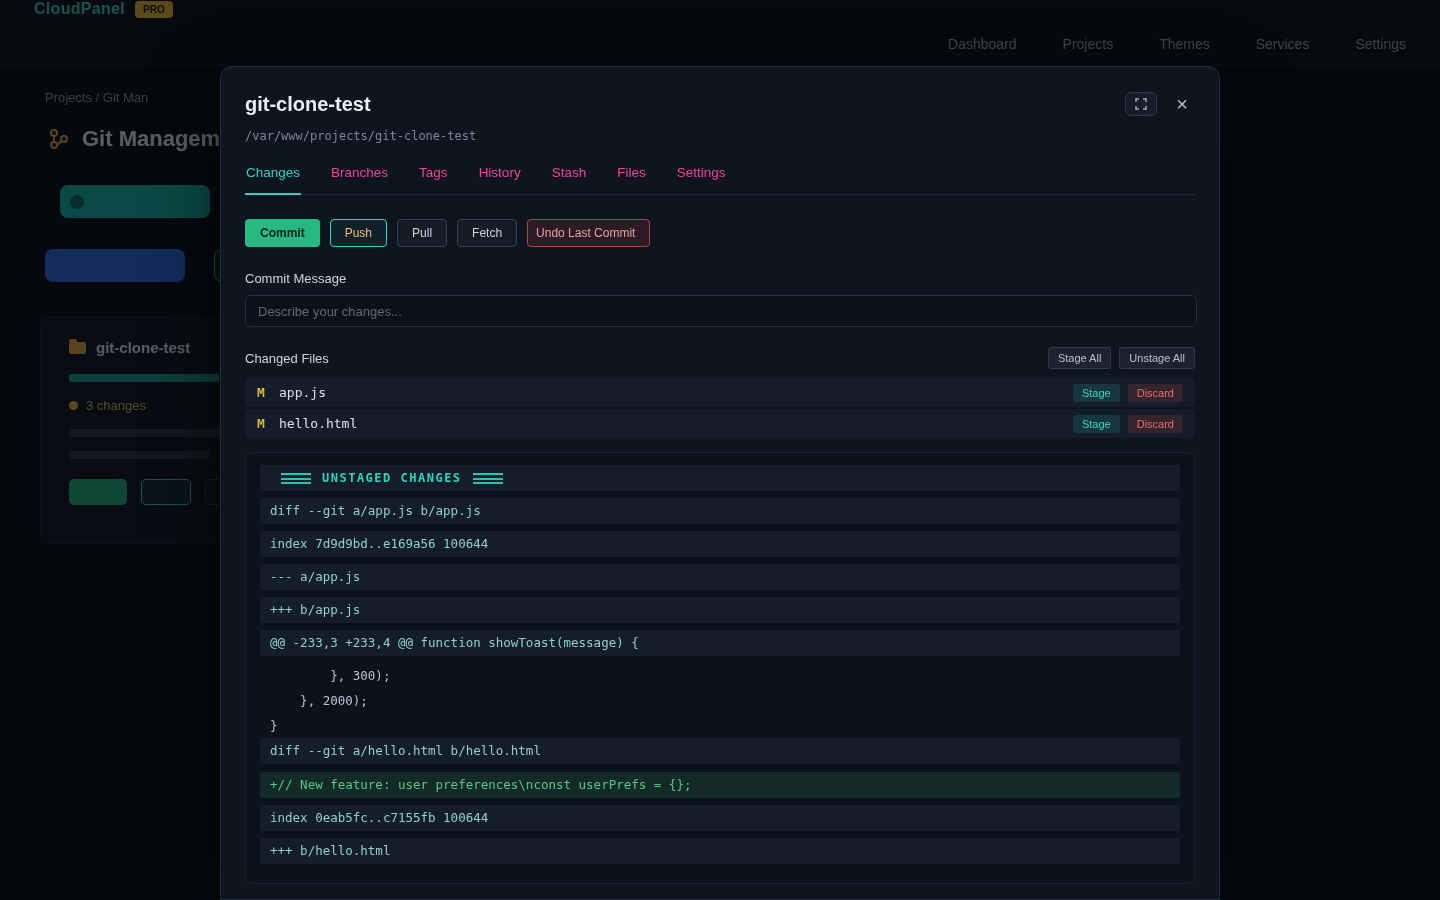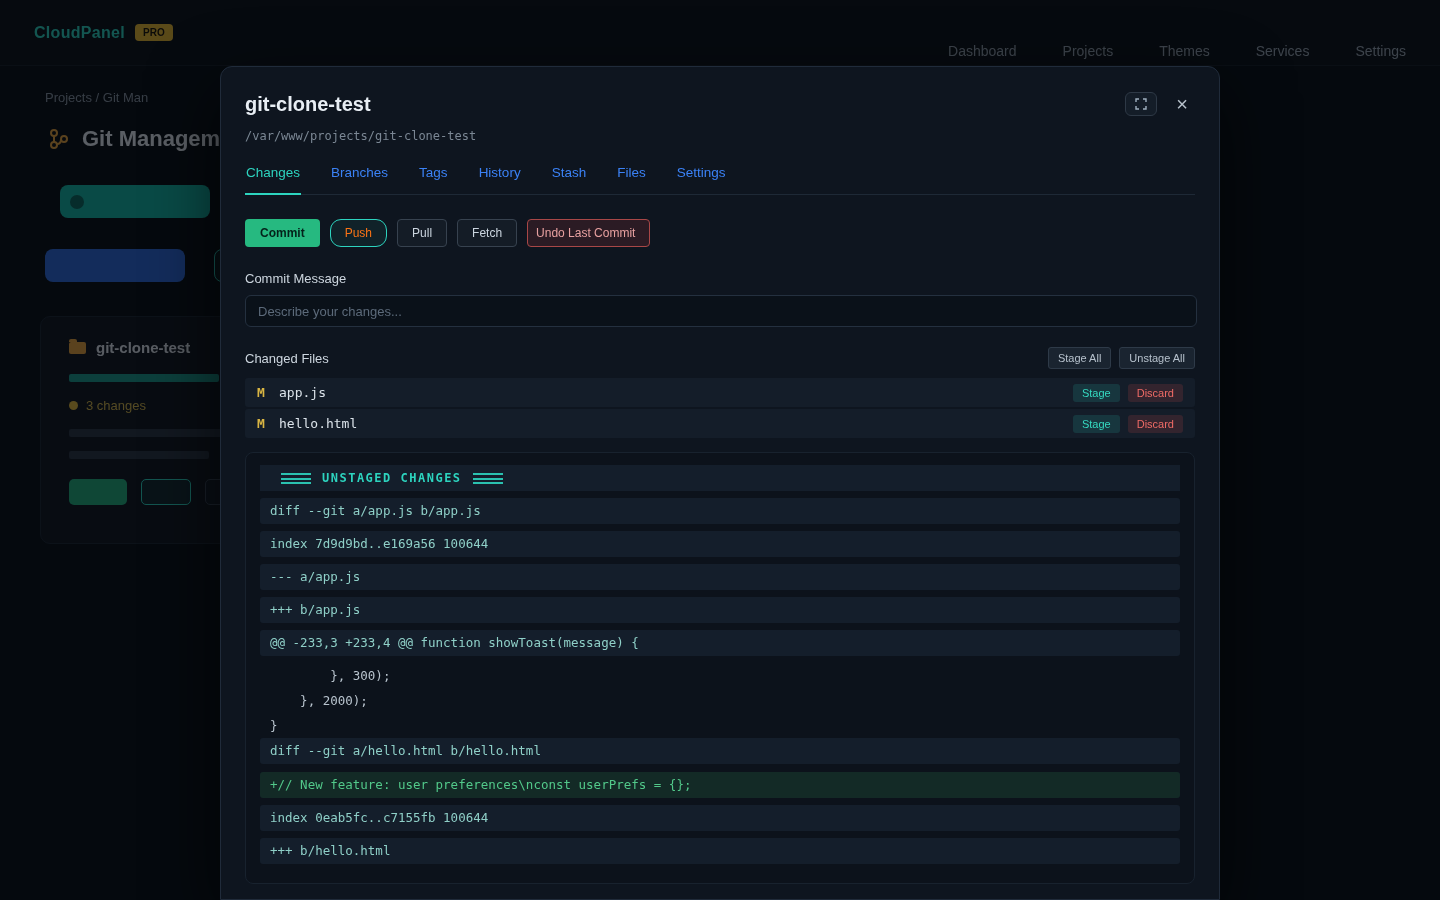--- a/index.html
+++ b/index.html
@@ -9,21 +9,21 @@
     font-family:"Liberation Sans", sans-serif;
     color:#dbe3ea;
     position:relative;
   }
   .mono { font-family:"DejaVu Sans Mono", monospace; }
 
   
   .bg-page { position:absolute; inset:0; z-index:0; }
   .navbar {
     height:66px; background:#0c1117; border-bottom:1px solid #161d26;
-    display:flex; align-items:center; justify-content:space-between; padding:0 34px;
+    display:flex; align-items:flex-start; justify-content:space-between; padding:0 34px;
   }
   .logo-wrap { display:flex; align-items:center; gap:10px; }
   .logo-text { color:#2dd4bf; font-weight:bold; font-size:16px; letter-spacing:.3px; }
   .logo-badge { background:#e8b931; color:#1a1406; font-size:10px; font-weight:bold; padding:3px 8px; border-radius:4px; }
   .nav-items { display:flex; gap:46px;margin-top:36px; }
   .nav-item { color:#9aa6b2; font-size:14px; }
 
   .bg-breadcrumb { position:absolute; left:45px; top:90px; font-size:13px; color:#8a96a4; white-space:nowrap; }
   .bg-titlerow { position:absolute; left:48px; top:126px; display:flex; align-items:center; gap:12px; }
   .bg-title { font-size:22px; font-weight:bold; color:#e6edf3; white-space:nowrap; }
@@ -55,27 +55,27 @@
     box-shadow:0 24px 70px rgba(0,0,0,.65); overflow:hidden;
   }
   .modal-header { padding:26px 24px 0; position:relative; }
   .modal-title { font-size:20px; font-weight:bold; color:#e8eef4; }
   .modal-path { margin-top:13px; font-size:12px; color:#7b8794; }
   .window-btns { position:absolute; right:22px; top:22px; display:flex; align-items:center; gap:10px; }
   .btn-fullscreen { width:32px; height:24px; border:1px solid #2e3946; background:#141d28; border-radius:6px; display:flex; align-items:center; justify-content:center; cursor:pointer; }
   .btn-close { width:30px; height:30px; display:flex; align-items:center; justify-content:center; color:#b7c1cb; font-size:20px; cursor:pointer; }
 
   .tabs { margin:18px 24px 0; display:flex; gap:29px; border-bottom:1px solid #1e2936; }
-  .tab { font-size:13.5px; color:#3b82f6; padding:4px 1px 13px; border-bottom:2px solid transparent; margin-bottom:-1px; cursor:pointer; }
+  .tab { font-size:13.5px; color:#ec4899; padding:4px 1px 13px; border-bottom:2px solid transparent; margin-bottom:-1px; cursor:pointer; }
   .tab.active { color:#2dd4bf; border-bottom-color:#2dd4bf; }
 
   .actions { margin:24px 24px 0; display:flex; gap:10px; }
   .act-btn { height:28px; padding:0 14px; border-radius:4px; font-size:12px; display:flex; align-items:center; cursor:pointer; border:1px solid transparent; white-space:nowrap; }
   .act-commit { background:#26b980; color:#04221a; font-weight:bold; }
-  .act-push { background:rgba(45,212,191,.07); border-color:#2dd4bf; color:#f97316;border-radius:11px; }
+  .act-push { background:rgba(45,212,191,.07); border-color:#2dd4bf; color:#fdba74; }
   .act-plain { background:#141c26; border-color:#37424f; color:#cbd5df; }
   .act-undo { background:rgba(198,64,64,.16); border-color:#a84747; color:#e8a0a0;padding-left:8px; }
 
   .section-label { margin:24px 24px 0; font-size:13px; color:#cdd6df; }
   .commit-input {
     display:block; margin:9px 24px 0; width:952px; height:32px;
     background:#0a1119; border:1px solid #24303f; border-radius:6px;
     color:#cdd6df; font-size:13px; padding:0 12px; outline:none;
     font-family:"Liberation Sans", sans-serif;
   }

